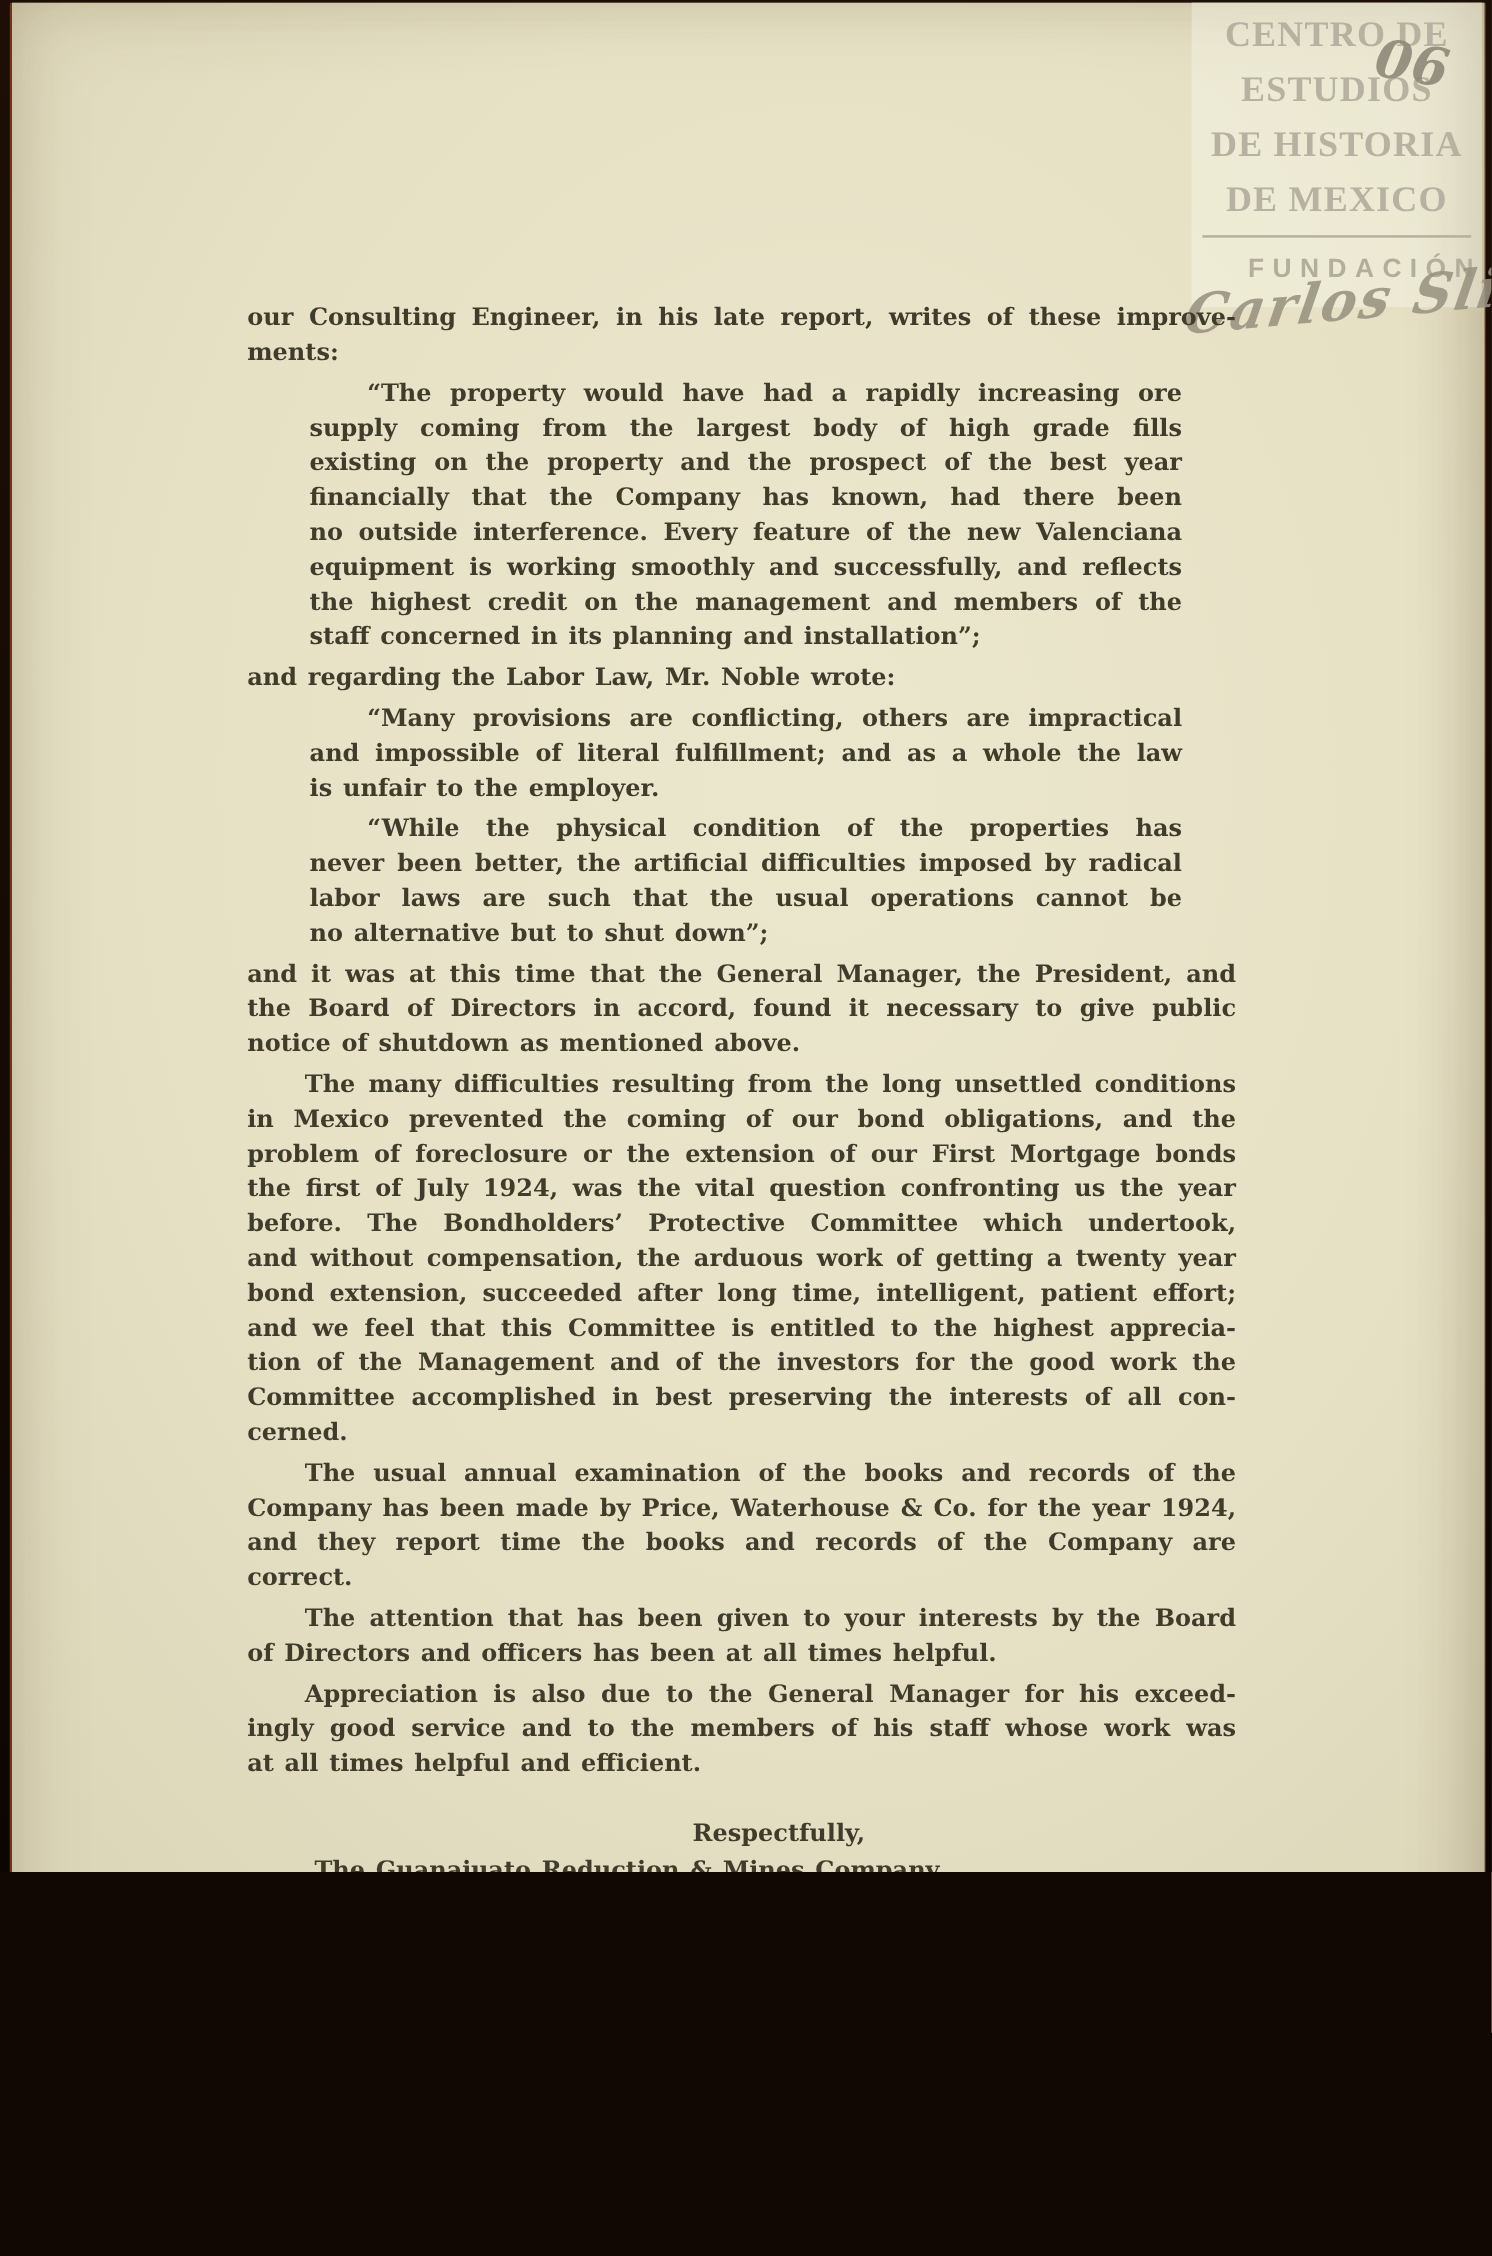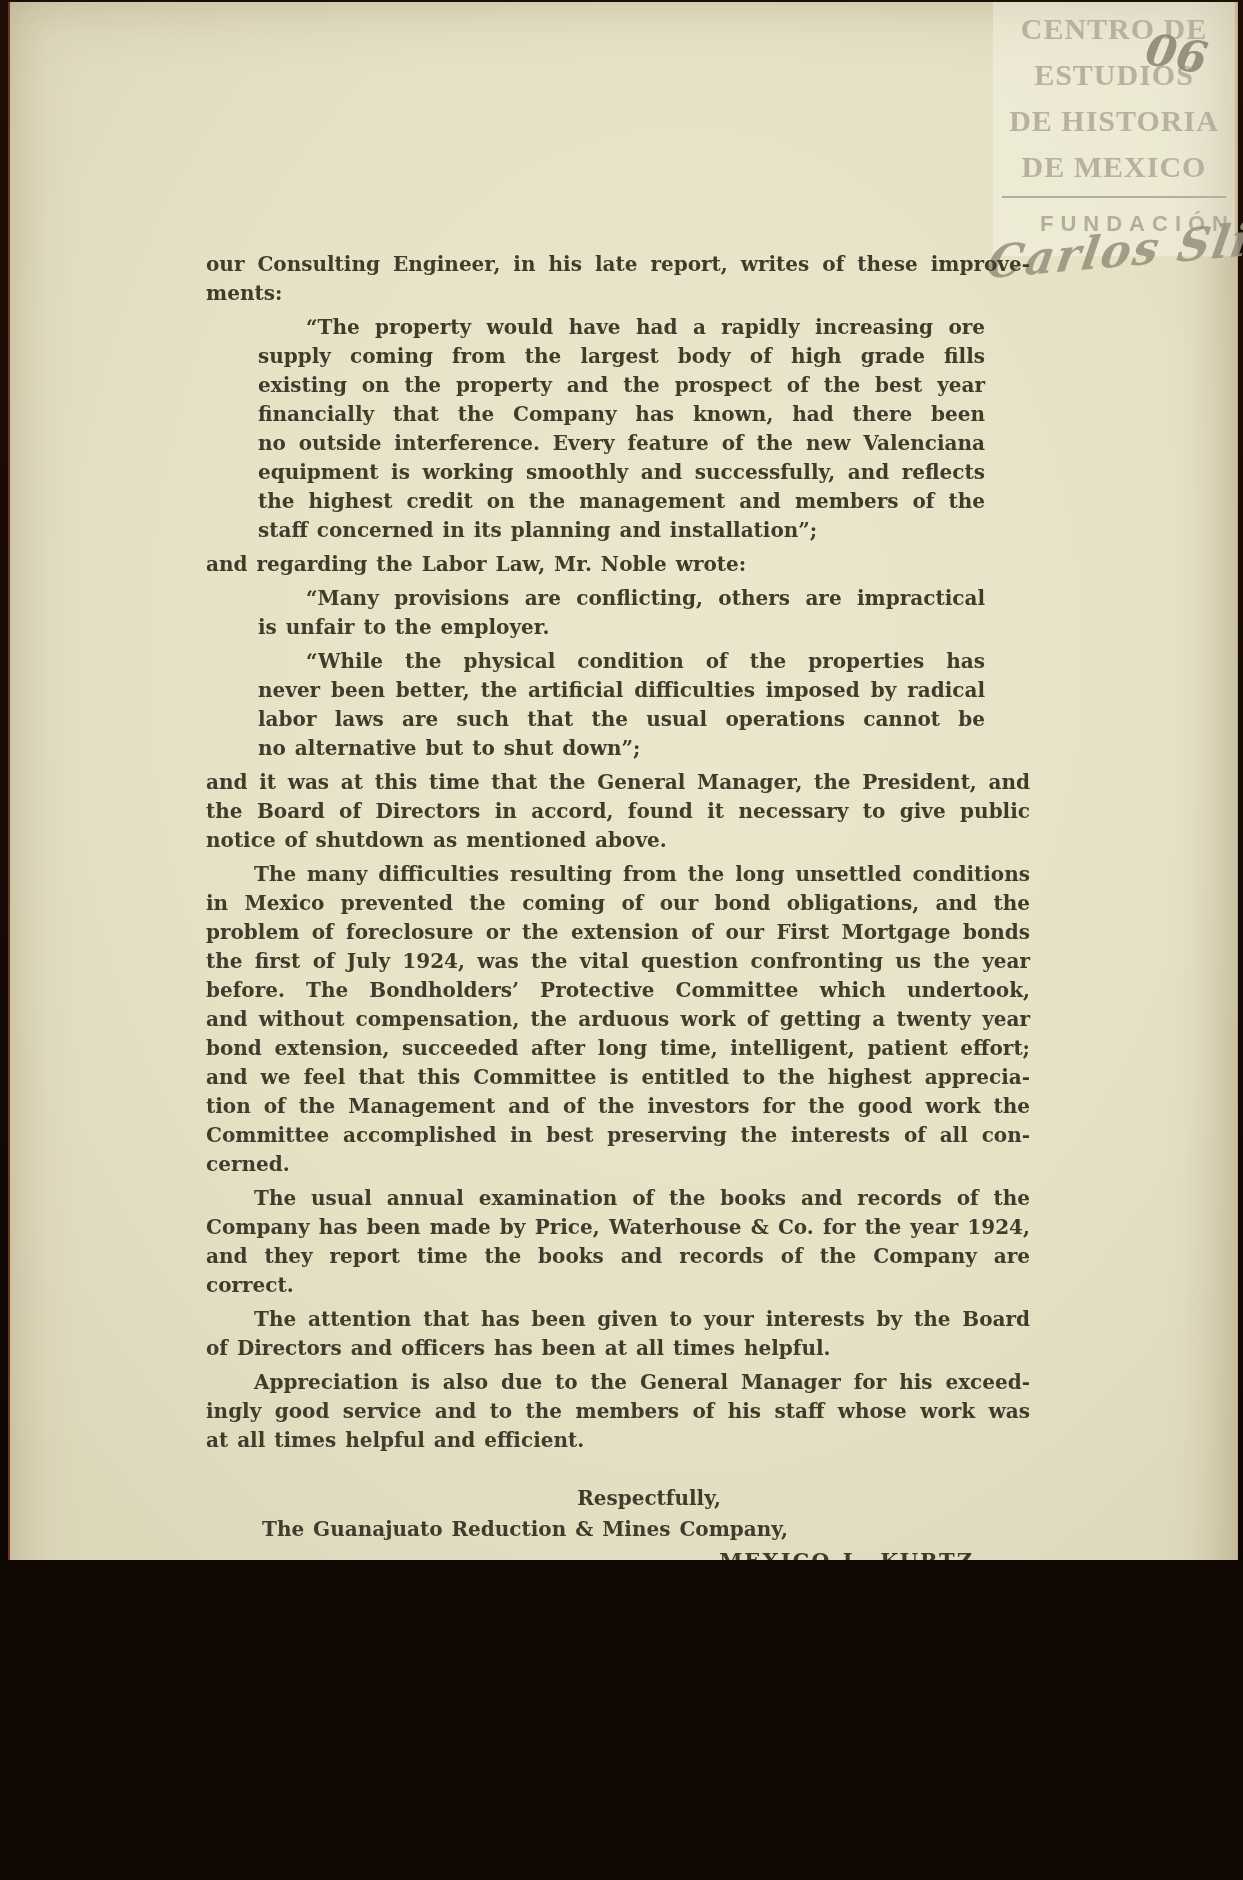--- a/index.html
+++ b/index.html
@@ -100,20 +100,21 @@
       <div class="line">the highest credit on the management and members of the</div>
       <div class="line last">staff concerned in its planning and installation”;</div>
     </div>
 
     <div class="para plain">
       <div class="line last">and regarding the Labor Law, Mr. Noble wrote:</div>
     </div>
 
     <div class="para quote">
       <div class="line fl">“Many provisions are conflicting, others are impractical</div>
+      <div class="line">and impossible of literal fulfillment; and as a whole the law</div>
       <div class="line last">is unfair to the employer.</div>
     </div>
 
     <div class="para quote">
       <div class="line fl">“While the physical condition of the properties has</div>
       <div class="line">never been better, the artificial difficulties imposed by radical</div>
       <div class="line">labor laws are such that the usual operations cannot be</div>
       <div class="line last">no alternative but to shut down”;</div>
     </div>
 

